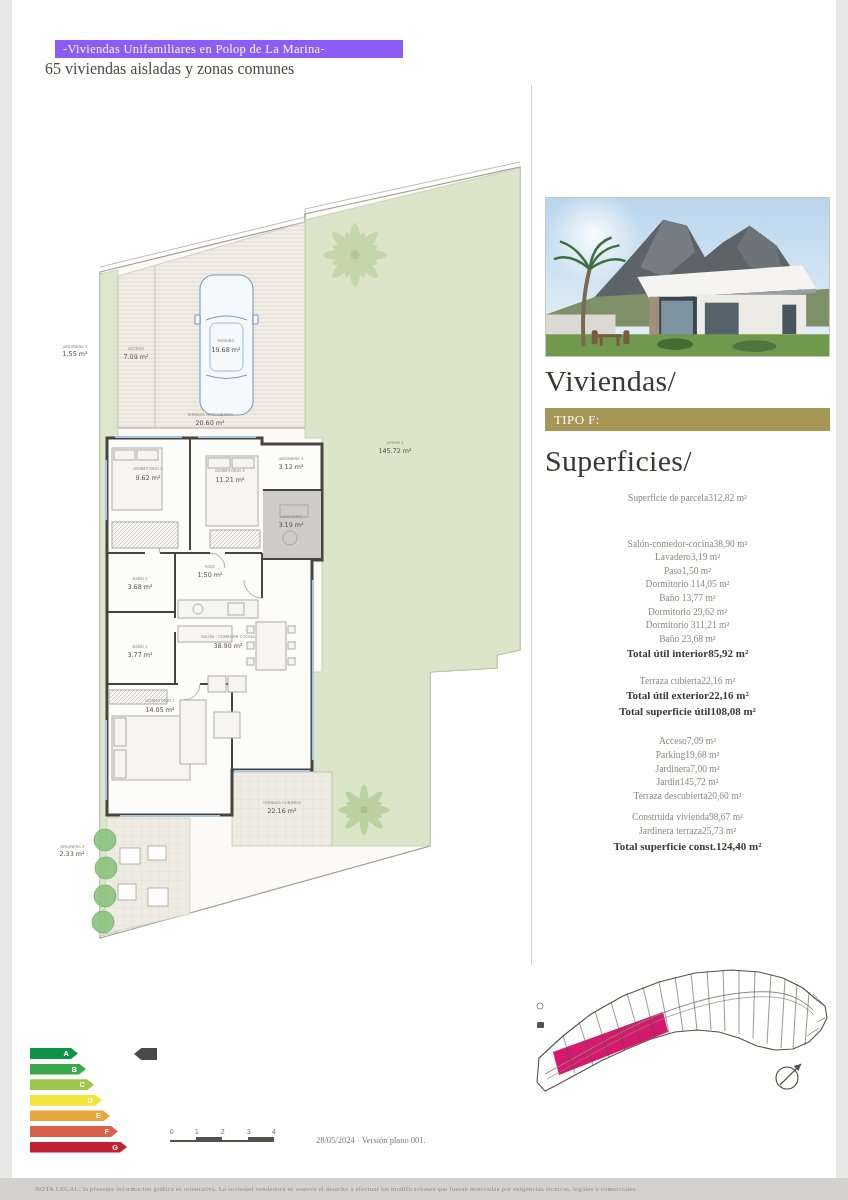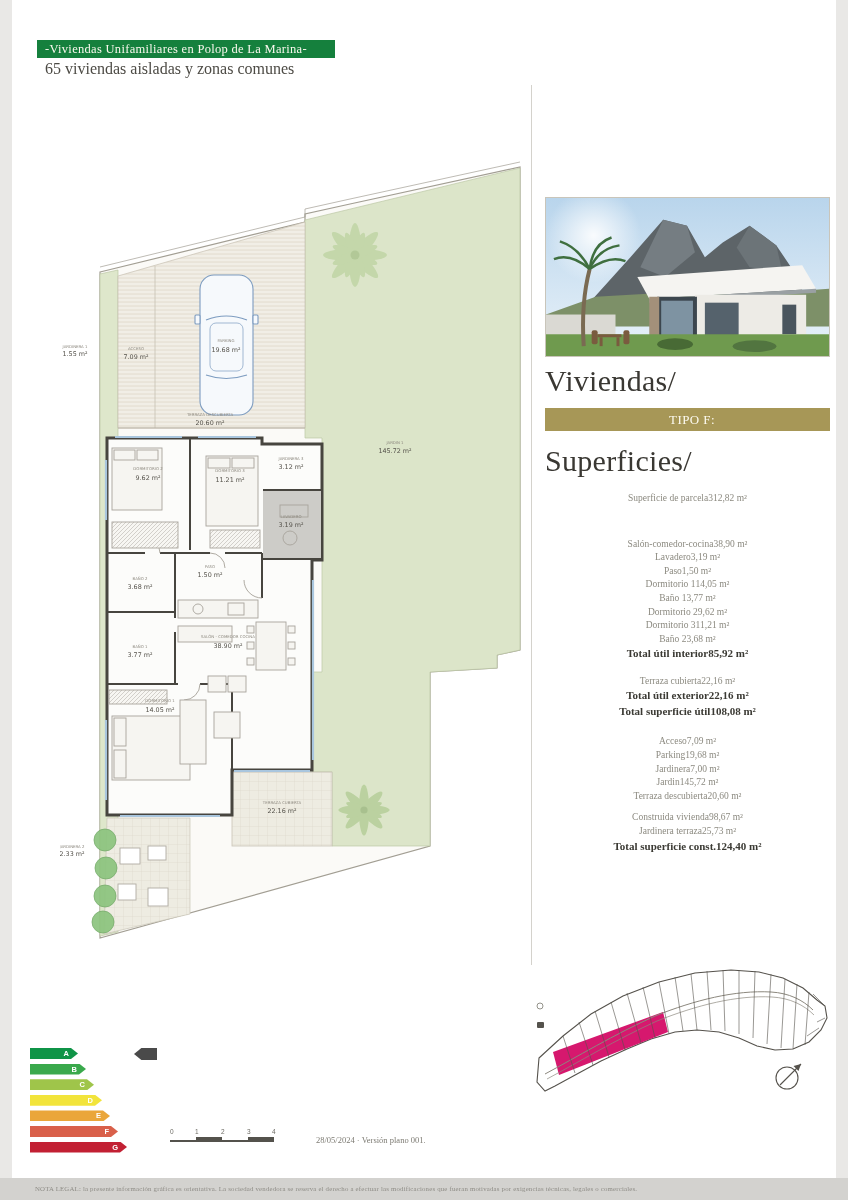--- a/index.html
+++ b/index.html
@@ -2,33 +2,33 @@
 <html><head>
 <meta charset="utf-8">
 <style>
   html,body{margin:0;padding:0;background:#fff;}
   #page{position:relative;width:848px;height:1200px;background:#ffffff;overflow:hidden;
         font-family:"Liberation Serif","DejaVu Serif",serif;}
   .edge{position:absolute;top:0;bottom:0;width:12px;background:#e9e8e6;}
   .edge.left{left:0;} .edge.right{right:0;}
 
   
-  .hdr-bar{position:absolute;left:37px;top:40px;width:298px;height:18px;background:#15803d;
+  .hdr-bar{position:absolute;left:55px;top:40px;width:348px;height:18px;background:#8b5cf6;
            color:#faf8ee;font-size:12.5px;line-height:18px;padding-left:8px;box-sizing:border-box;letter-spacing:.3px;}
   .hdr-sub{position:absolute;left:45px;top:60px;font-size:16px;color:#4c4a44;}
 
   
   .vdiv{position:absolute;left:531px;top:85px;width:1px;height:880px;background:#d4d2cc;}
 
   
   .photo{position:absolute;left:545px;top:197px;width:285px;height:160px;border:1px solid #c9c5ba;box-sizing:border-box;}
   .rp{position:absolute;left:545px;top:364px;width:285px;}
   .rp h1{font-size:30px;font-weight:400;color:#3a3833;margin:0 0 10px 0;letter-spacing:.3px;}
   .tipo{height:23px;background:#a79757;color:#fcfaf0;font-size:13px;line-height:23px;
-        padding-left:9px;margin:0 0 13px 0;letter-spacing:.4px;text-align:center;}
+        padding-left:9px;margin:0 0 13px 0;letter-spacing:.4px;}
   .rows{margin-top:13px;}
   .row{display:flex;justify-content:center;font-size:9.5px;line-height:13.6px;color:#8c8a80;}
   .row.total{font-size:11px;line-height:15.5px;color:#3b3a34;font-weight:700;}
   .row .v{text-align:right;}
 
   
   .siteplan{position:absolute;left:535px;top:962px;width:300px;height:145px;}
   .energy{position:absolute;left:30px;top:1048px;width:140px;}
   .erow{height:11px;margin-bottom:4.6px;position:relative;}
   .arrow{height:11px;clip-path:polygon(0 0,calc(100% - 7px) 0,100% 50%,calc(100% - 7px) 100%,0 100%);

